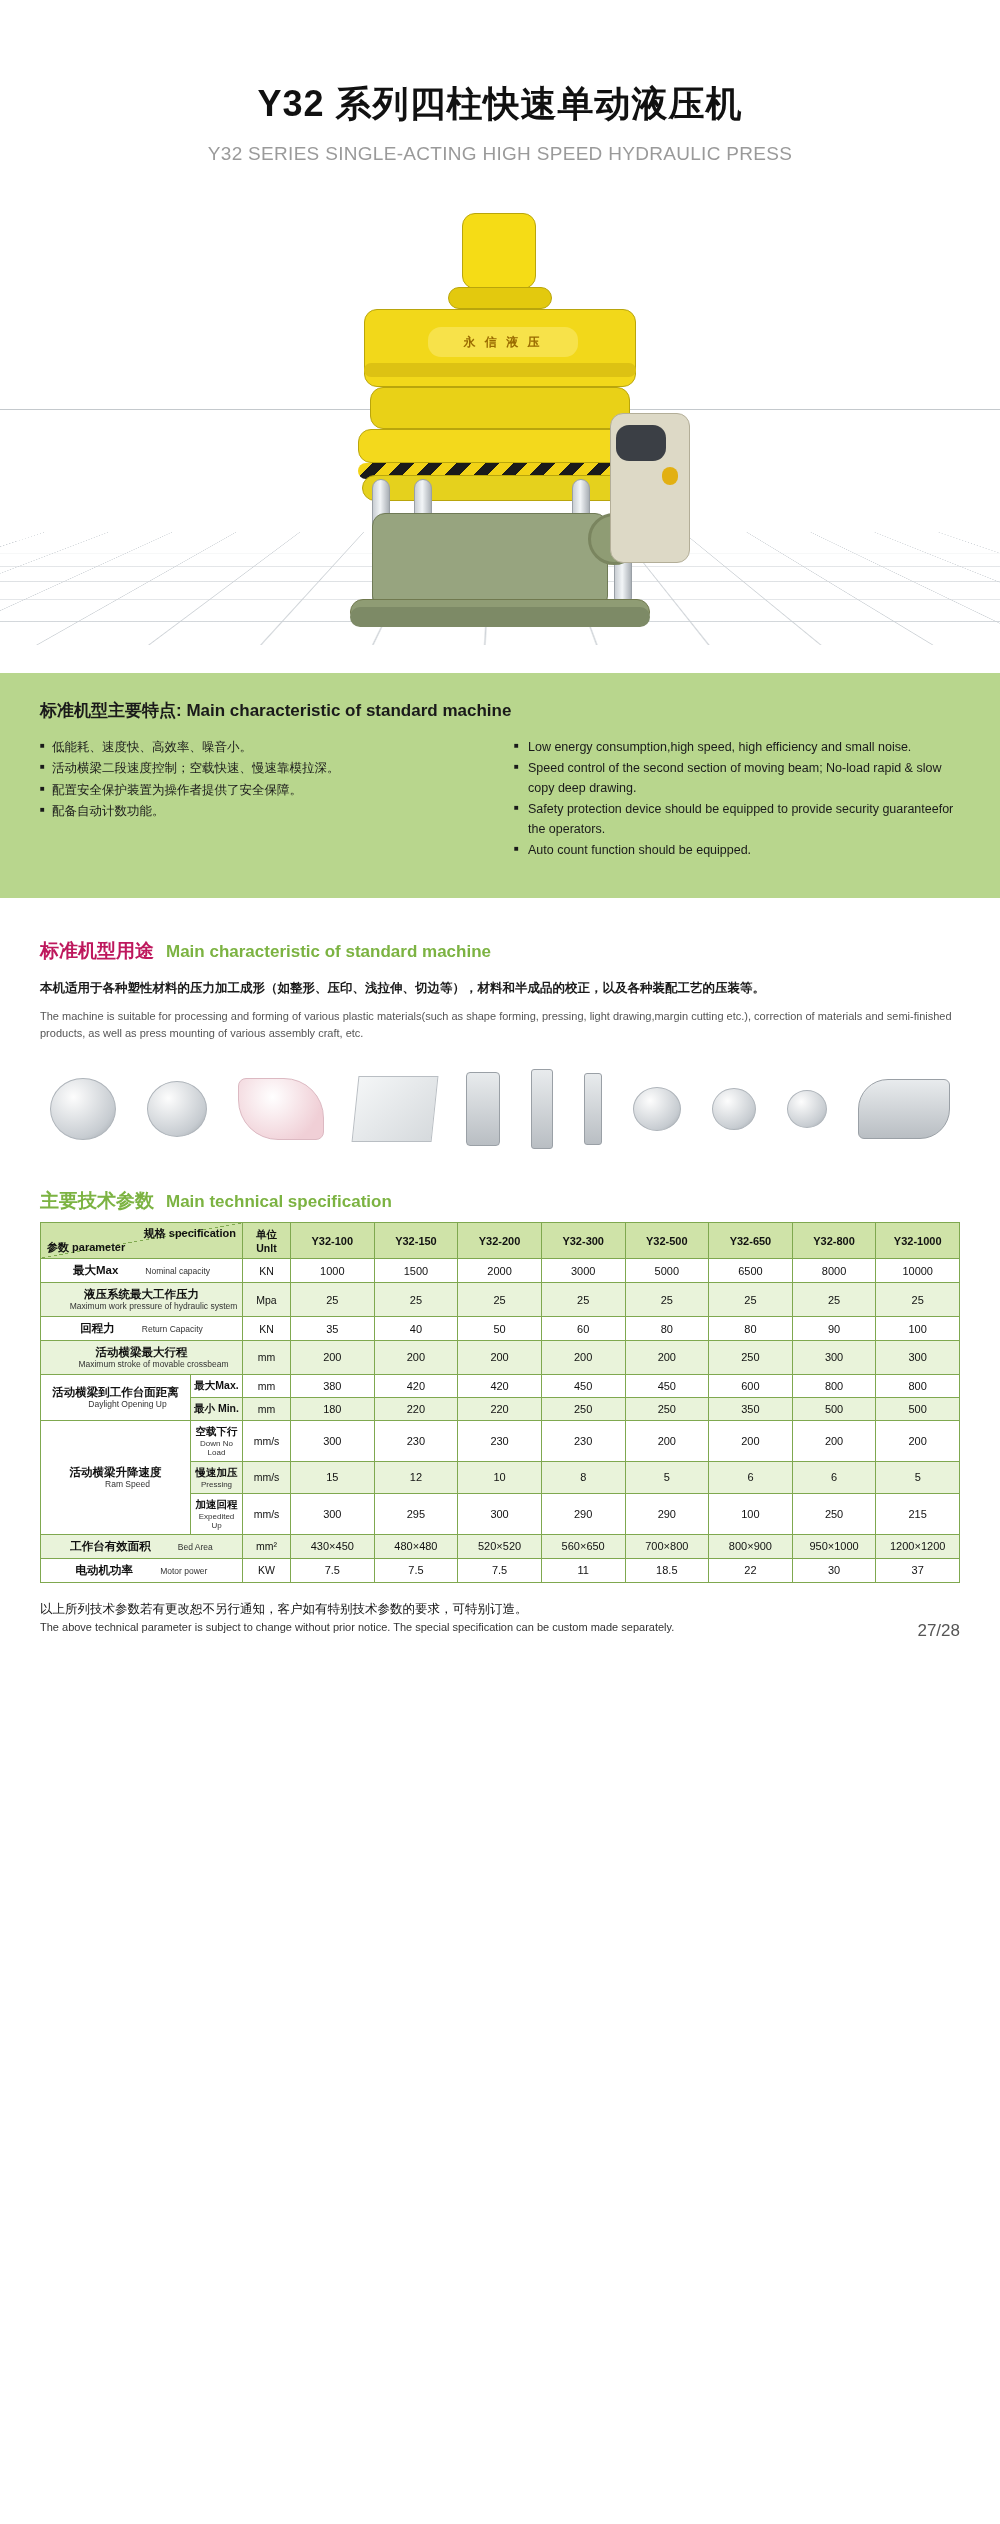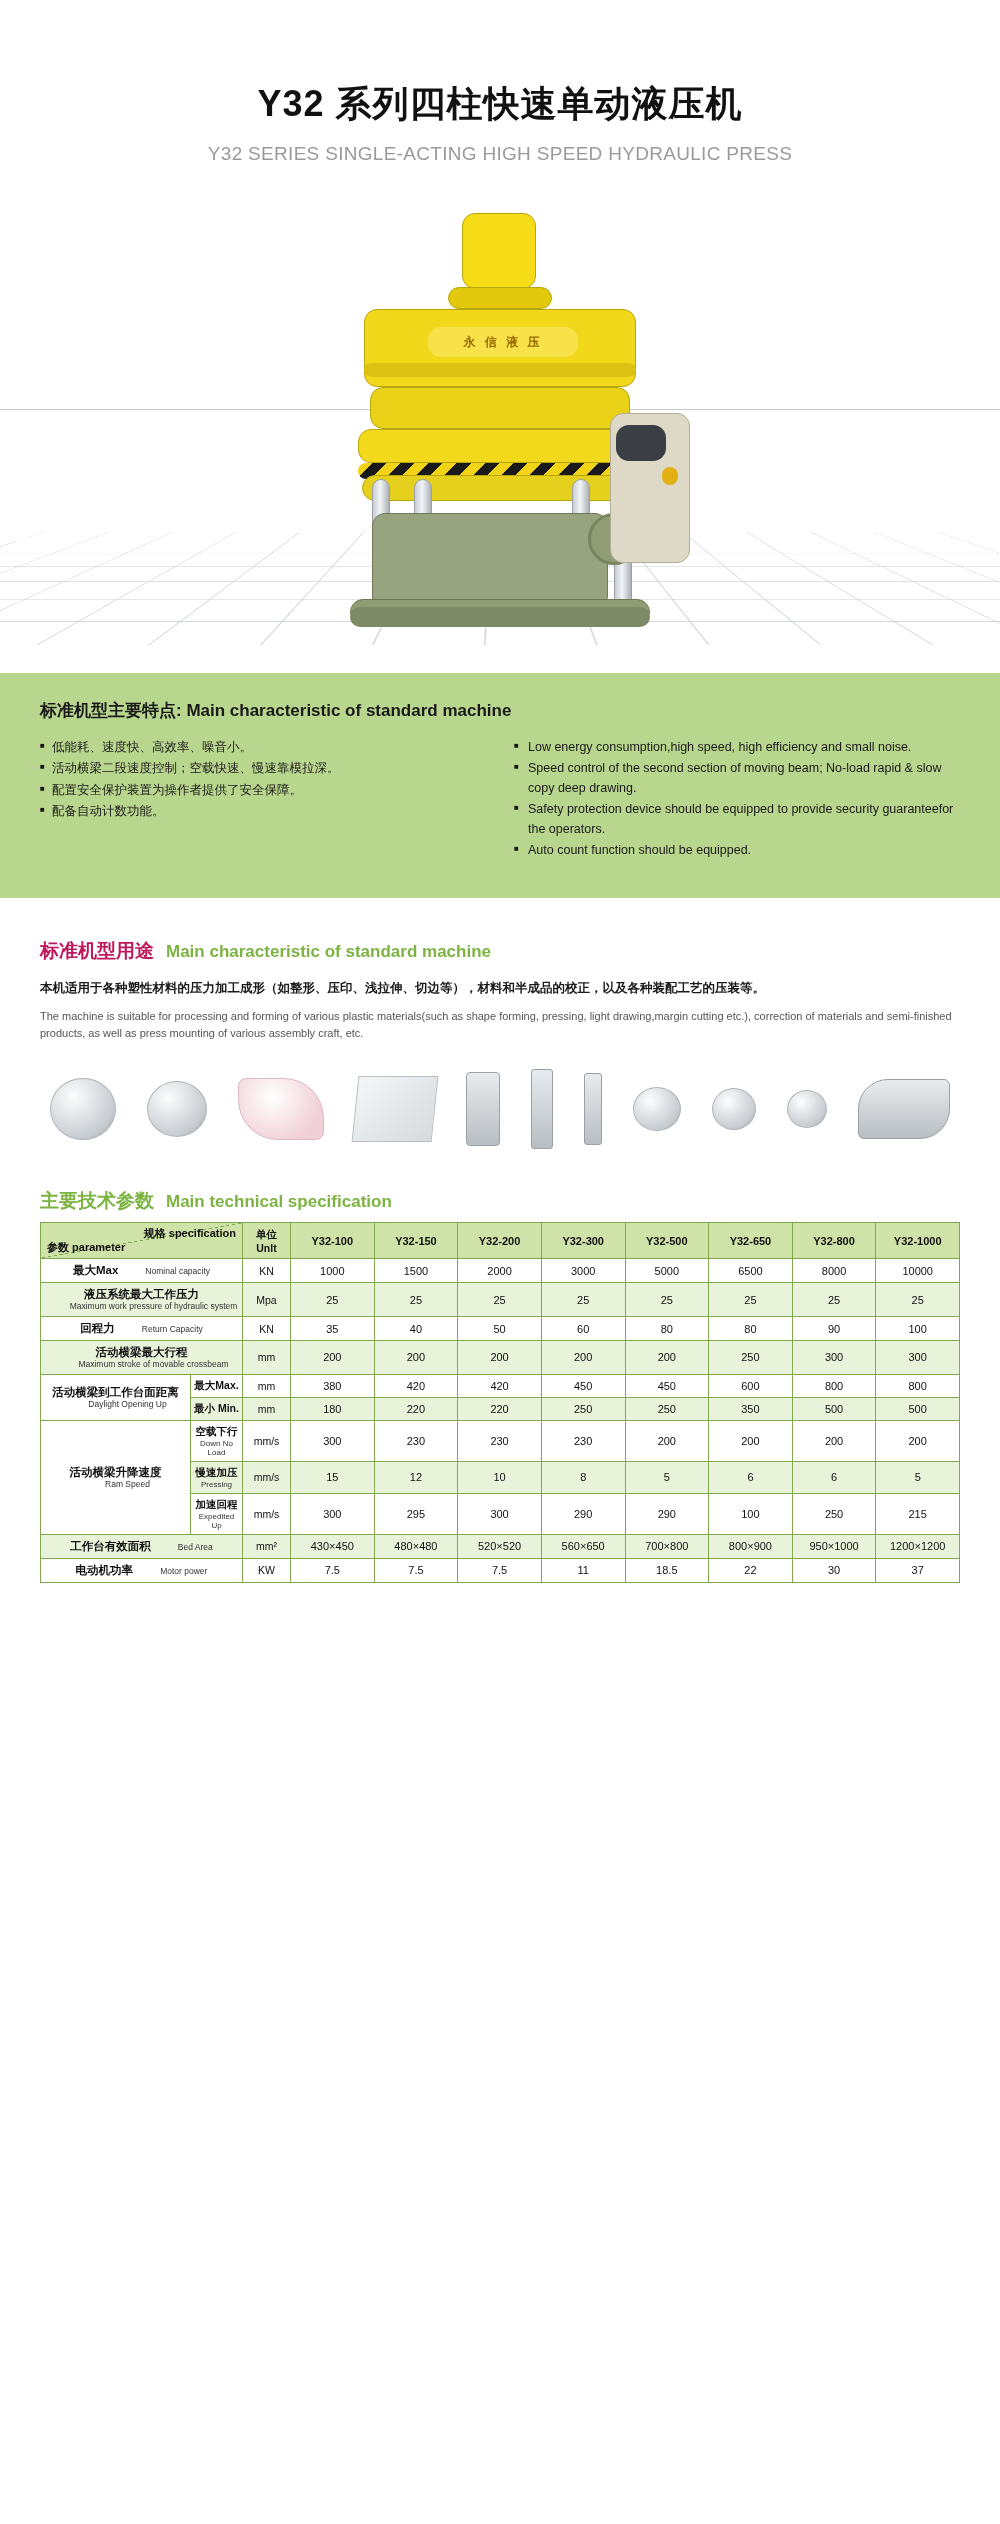--- a/index.html
+++ b/index.html
@@ -465,14 +465,19 @@
           <td>18.5</td>
           <td>22</td>
           <td>30</td>
           <td>37</td>
         </tr>
 
       </tbody>
     </table>
   </div>
 
+  <div class="footer">
+    <div class="cn">以上所列技术参数若有更改恕不另行通知，客户如有特别技术参数的要求，可特别订造。</div>
+    <div class="en">The above technical parameter is subject to change without prior notice. The special specification can be custom made separately.</div>
+    <div class="pagenum">27/28</div>
+  </div>
 
 </div>
 
 </body></html>

